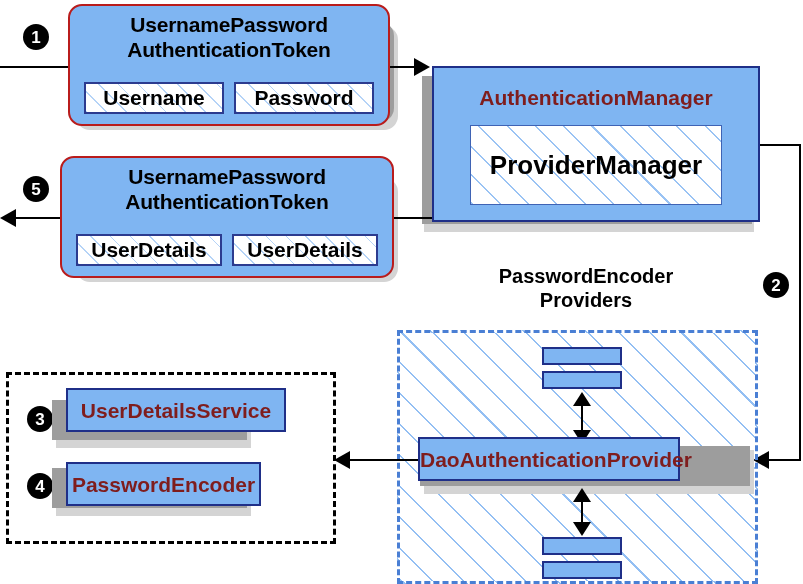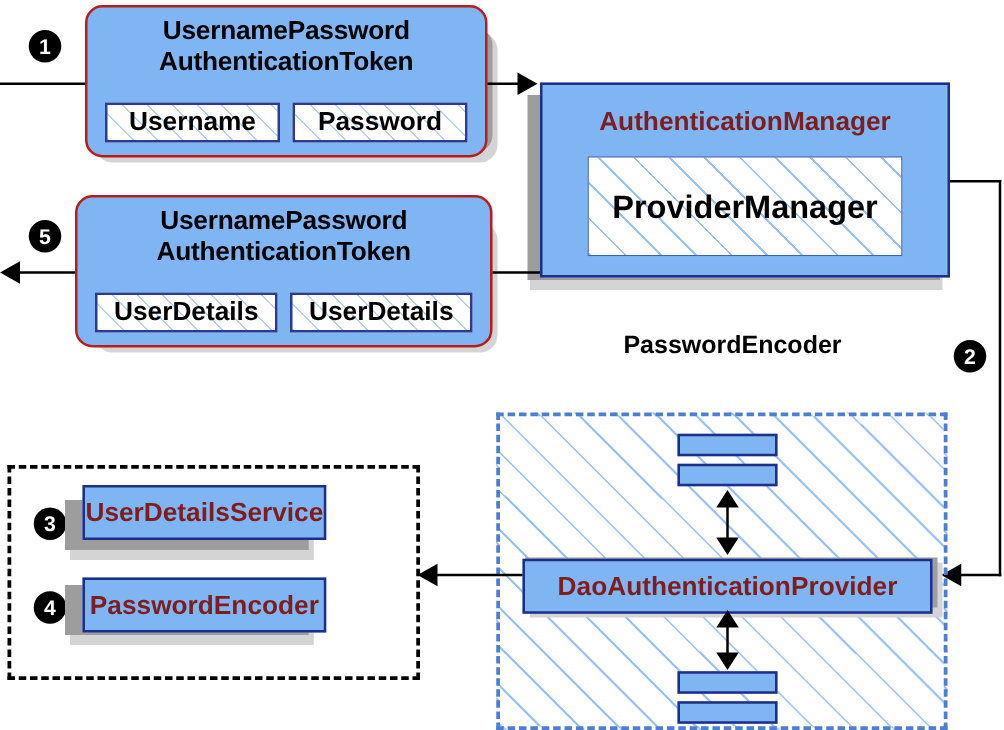--- a/index.html
+++ b/index.html
@@ -234,53 +234,54 @@
   <div class="hline" style="left:394px;top:217px;width:38px;"></div>
 
   <div class="hline" style="left:760px;top:144px;width:41px;"></div>
   <div class="vline" style="left:799px;top:144px;height:317px;"></div>
   <div class="hline" style="left:765px;top:459px;width:36px;"></div>
   <div class="arrow-l" style="left:753px;top:451px;"></div>
   <div class="bullet" style="left:763px;top:272px;">2</div>
 
   <div class="caption" style="left:470px;top:264px;width:232px;">
     <div>PasswordEncoder</div>
+    <div>Providers</div>
   </div>
 
   <div class="dashed-blue" style="left:397px;top:330px;width:361px;height:254px;"></div>
 
   <div class="mini-bar" style="left:542px;top:347px;width:80px;height:18px;"></div>
   <div class="mini-bar" style="left:542px;top:371px;width:80px;height:18px;"></div>
 
   <div class="arrow-u" style="left:573px;top:392px;"></div>
   <div class="vline" style="left:581px;top:396px;height:40px;"></div>
   <div class="arrow-d" style="left:573px;top:430px;"></div>
 
   <div class="shadow-outer" style="left:424px;top:450px;width:330px;height:44px;"></div>
   <div class="shadow-inner" style="left:420px;top:446px;width:330px;height:40px;"></div>
-  <div class="rect-box" style="left:418px;top:437px;width:328px;height:44px;margin-top:10px;">
+  <div class="rect-box" style="left:418px;top:437px;width:262px;height:44px;">
     <div class="rect-title" style="top:9px;">DaoAuthenticationProvider</div>
   </div>
 
   <div class="arrow-u" style="left:573px;top:488px;"></div>
   <div class="vline" style="left:581px;top:492px;height:36px;"></div>
   <div class="arrow-d" style="left:573px;top:522px;"></div>
 
   <div class="mini-bar" style="left:542px;top:537px;width:80px;height:18px;"></div>
   <div class="mini-bar" style="left:542px;top:561px;width:80px;height:18px;"></div>
 
   <div class="hline" style="left:348px;top:459px;width:70px;"></div>
   <div class="arrow-l" style="left:334px;top:451px;"></div>
 
   <div class="dashed-black" style="left:6px;top:372px;width:330px;height:172px;"></div>
 
   <div class="bullet" style="left:27px;top:406px;">3</div>
   <div class="shadow-outer" style="left:56px;top:404px;width:195px;height:44px;"></div>
   <div class="shadow-inner" style="left:52px;top:400px;width:195px;height:40px;"></div>
-  <div class="rect-box" style="left:66px;top:388px;width:195px;height:44px;">
+  <div class="rect-box" style="left:66px;top:388px;width:220px;height:44px;">
     <div class="rect-title" style="top:9px;">UserDetailsService</div>
   </div>
 
   <div class="bullet" style="left:27px;top:473px;">4</div>
   <div class="shadow-outer" style="left:56px;top:472px;width:195px;height:44px;"></div>
   <div class="shadow-inner" style="left:52px;top:468px;width:195px;height:40px;"></div>
   <div class="rect-box" style="left:66px;top:462px;width:195px;height:44px;padding-left:14px;">
     <div class="rect-title" style="top:9px;">PasswordEncoder</div>
   </div>
 

